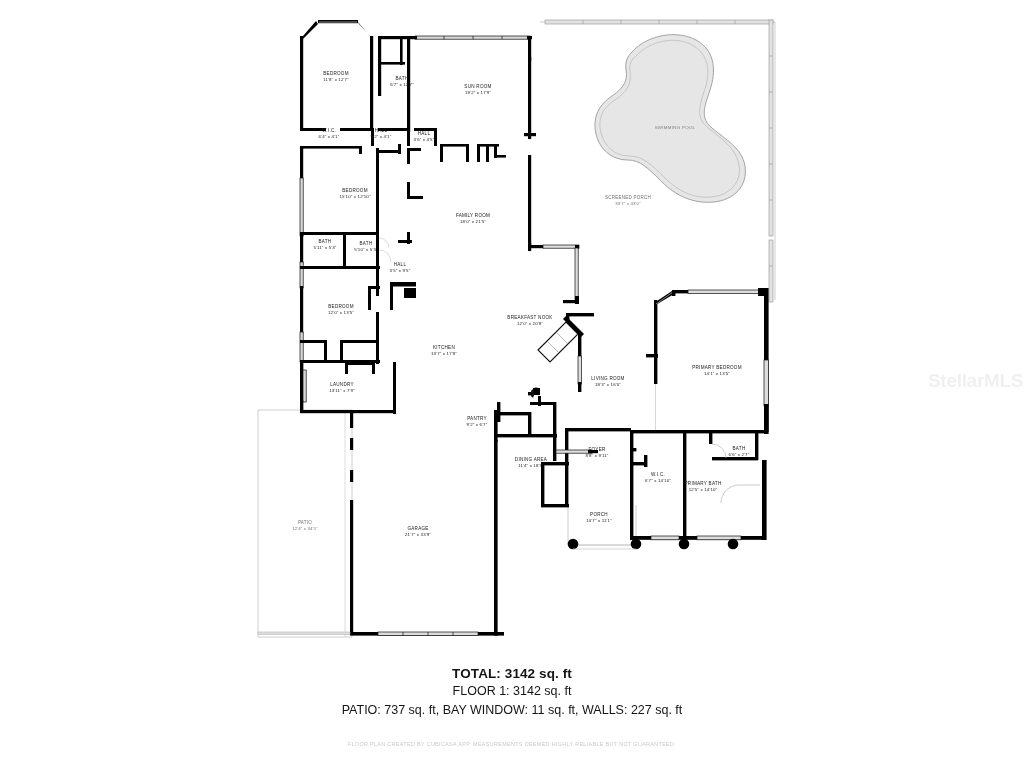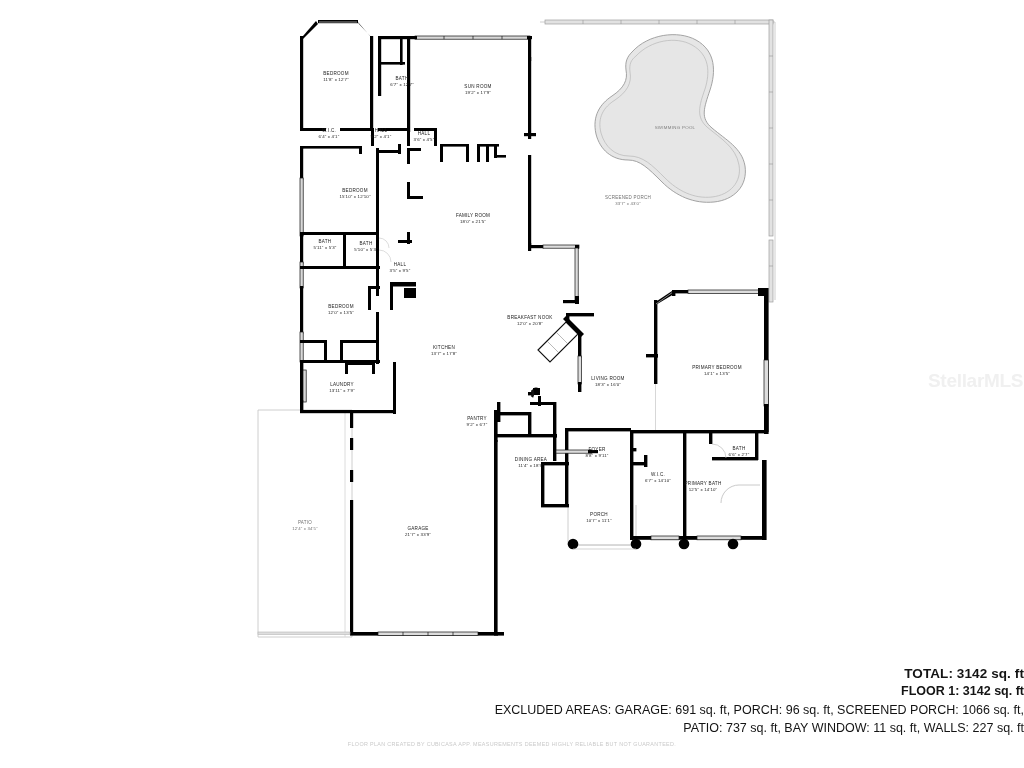--- a/index.html
+++ b/index.html
@@ -80,32 +80,32 @@
     user-select: none;
     pointer-events: none;
   }
 
   
   #summary {
     position: absolute;
     left: 0;
     top: 666px;
     width: 1024px;
-    text-align: right;
+    text-align: center;
     color: #141414;
   }
   #summary .total {
     font-size: 13.5px;
     font-weight: bold;
     letter-spacing: 0.1px;
     margin-bottom: 3px;
   }
   #summary .floor {
     font-size: 12.5px;
-    font-weight: 700;
+    font-weight: 400;
     margin-bottom: 3px;
   }
   #summary .excluded-line {
     font-size: 12.5px;
     font-weight: 400;
     line-height: 1.45;
   }
   #disclaimer {
     position: absolute;
     left: 0;
@@ -548,19 +548,18 @@
       </div>
     </div>
 
   <div class="pool-label" id="pool-label" style="left: 675px; top: 127px;">SWIMMING POOL</div>
 
   <div id="watermark">StellarMLS</div>
 
   <div id="summary">
     <div class="total">TOTAL: 3142 sq. ft</div>
     <div class="floor">FLOOR 1: 3142 sq. ft</div>
-    <div class="excluded-line">EXCLUDED AREAS: GARAGE: 691 sq. ft, PORCH: 96 sq. ft, SCREENED PORCH: 1066 sq. ft,</div>
     <div class="excluded-line">PATIO: 737 sq. ft, BAY WINDOW: 11 sq. ft, WALLS: 227 sq. ft</div>
   </div>
 
   <div id="disclaimer">FLOOR PLAN CREATED BY CUBICASA APP. MEASUREMENTS DEEMED HIGHLY RELIABLE BUT NOT GUARANTEED.</div>
 
 </div>
 
 </body></html>

